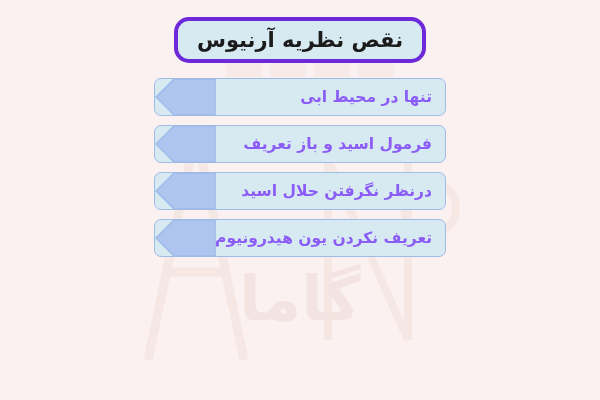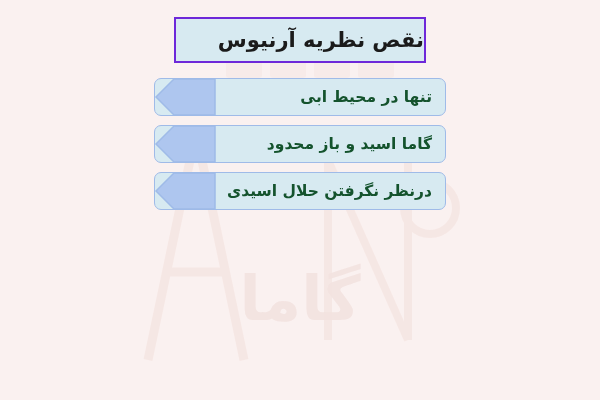--- a/index.html
+++ b/index.html
@@ -48,25 +48,25 @@
 
   
   .title-box {
     position: absolute;
     left: 50%;
     transform: translateX(-50%);
     top: 17px;
     width: 252px;
     height: 46px;
     background: #d7eaf1;
-    border: 2px solid #6d28d9;
-    border-radius: 0;
+    border: 4px solid #6d28d9;
+    border-radius: 15px;
     display: flex;
     align-items: center;
-    justify-content: flex-start;
+    justify-content: center;
     box-sizing: border-box;
   }
   .title-text {
     font-size: 21px;
     font-weight: bold;
     color: #1b1b1b;
     line-height: 1;
   }
 
   
@@ -101,21 +101,21 @@
     position: absolute;
     inset: 0;
     display: flex;
     align-items: center;
     justify-content: flex-start;
     padding-right: 14px;
     padding-left: 66px;
     box-sizing: border-box;
     font-size: 15.5px;
     font-weight: bold;
-    color: #14532d;
+    color: #8b5cf6;
     white-space: nowrap;
     direction: rtl;
   }
 </style>
 </head>
 <body>
 
 <div id="canvas">
 
   <svg class="wm wm-chem" viewBox="0 0 420 330" xmlns="http://www.w3.org/2000/svg">
@@ -156,28 +156,35 @@
         <path d="M20 1 H61 V37 H20 L2 19 Z" fill="#aec6ef" stroke="#9fbbe8" stroke-width="1.5"></path>
       </svg>
       <div class="row-label">تنها در محیط ابی</div>
     </div>
 
     <div class="row">
       <div class="row-bg"></div>
       <svg class="row-arrow" viewBox="0 0 62 38" xmlns="http://www.w3.org/2000/svg">
         <path d="M20 1 H61 V37 H20 L2 19 Z" fill="#aec6ef" stroke="#9fbbe8" stroke-width="1.5"></path>
       </svg>
-      <div class="row-label">گاما اسید و باز محدود</div>
+      <div class="row-label">فرمول اسید و باز تعریف</div>
     </div>
 
 
     <div class="row">
       <div class="row-bg"></div>
       <svg class="row-arrow" viewBox="0 0 62 38" xmlns="http://www.w3.org/2000/svg">
         <path d="M20 1 H61 V37 H20 L2 19 Z" fill="#aec6ef" stroke="#9fbbe8" stroke-width="1.5"></path>
       </svg>
-      <div class="row-label">درنظر نگرفتن حلال اسیدی</div>
+      <div class="row-label">درنظر نگرفتن حلال اسید</div>
     </div>
 
 
+    <div class="row">
+      <div class="row-bg"></div>
+      <svg class="row-arrow" viewBox="0 0 62 38" xmlns="http://www.w3.org/2000/svg">
+        <path d="M20 1 H61 V37 H20 L2 19 Z" fill="#aec6ef" stroke="#9fbbe8" stroke-width="1.5"></path>
+      </svg>
+      <div class="row-label">تعریف نکردن یون هیدرونیوم</div>
+    </div>
 
   </div>
 </div>
 
 </body></html>

